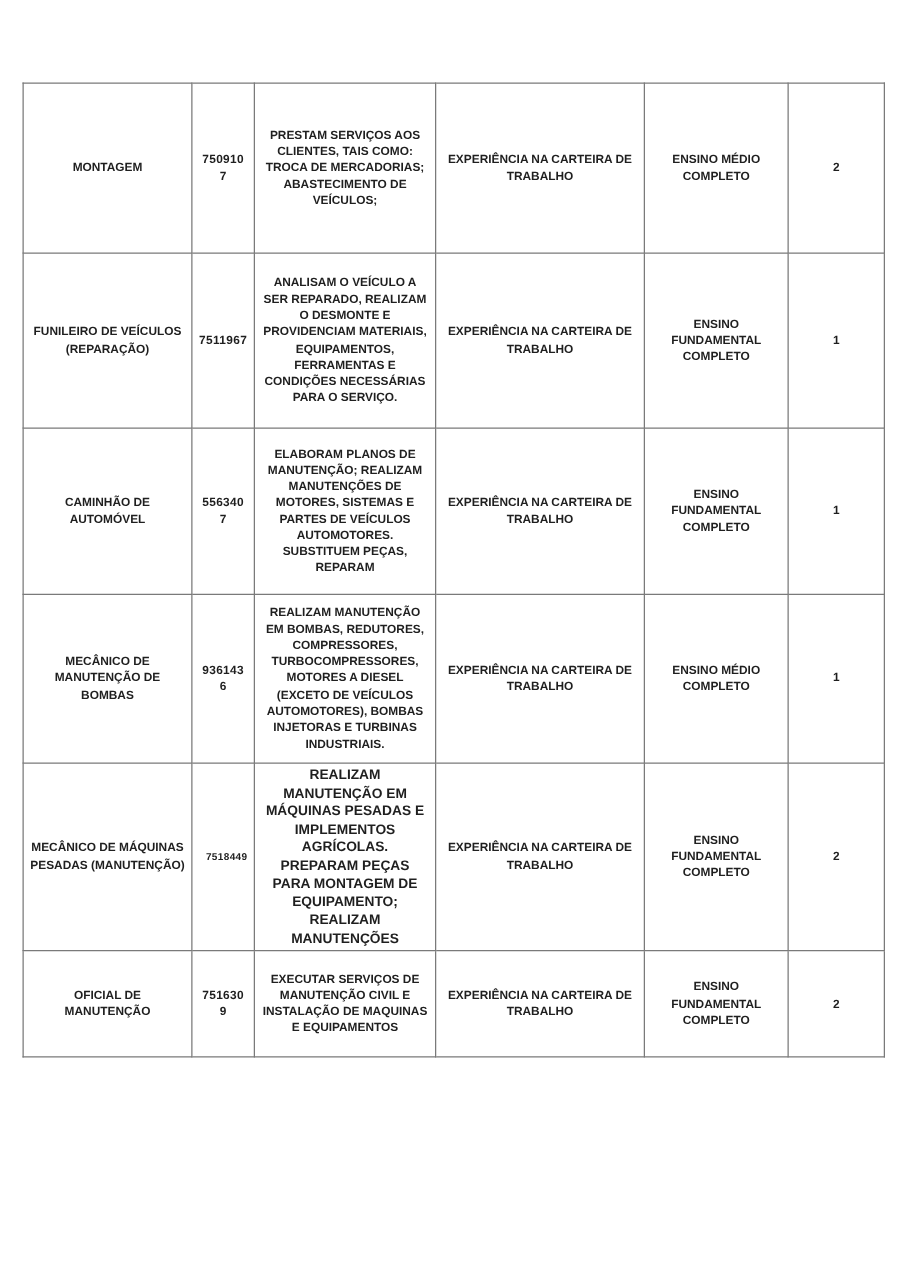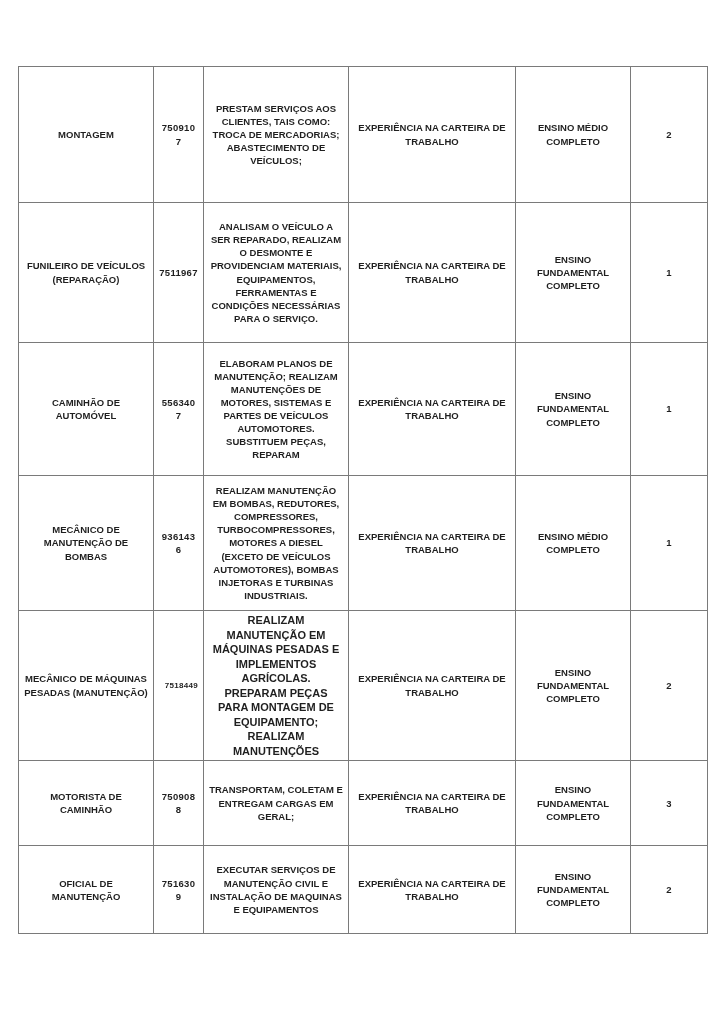--- a/index.html
+++ b/index.html
@@ -102,28 +102,20 @@
   </tr>
         <tr>
     <td class="cell-occupation">MECÂNICO DE MÁQUINAS PESADAS (MANUTENÇÃO)</td>
     <td class="cell-code">7518449</td>
     <td class="cell-description">REALIZAM MANUTENÇÃO EM MÁQUINAS PESADAS E IMPLEMENTOS AGRÍCOLAS. PREPARAM PEÇAS PARA MONTAGEM DE EQUIPAMENTO; REALIZAM MANUTENÇÕES</td>
     <td class="cell-experience">EXPERIÊNCIA NA CARTEIRA DE TRABALHO</td>
     <td class="cell-education">ENSINO FUNDAMENTAL COMPLETO</td>
     <td class="cell-vacancies">2</td>
   </tr>
         <tr>
-    <td class="cell-occupation">MOTORISTA DE CAMINHÃO</td>
-    <td class="cell-code">7509088</td>
-    <td class="cell-description">TRANSPORTAM, COLETAM E ENTREGAM CARGAS EM GERAL;</td>
-    <td class="cell-experience">EXPERIÊNCIA NA CARTEIRA DE TRABALHO</td>
-    <td class="cell-education">ENSINO FUNDAMENTAL COMPLETO</td>
-    <td class="cell-vacancies">3</td>
-  </tr>
-        <tr>
     <td class="cell-occupation">OFICIAL DE MANUTENÇÃO</td>
     <td class="cell-code">7516309</td>
     <td class="cell-description">EXECUTAR SERVIÇOS DE MANUTENÇÃO CIVIL E INSTALAÇÃO DE MAQUINAS E EQUIPAMENTOS</td>
     <td class="cell-experience">EXPERIÊNCIA NA CARTEIRA DE TRABALHO</td>
     <td class="cell-education">ENSINO FUNDAMENTAL COMPLETO</td>
     <td class="cell-vacancies">2</td>
   </tr>
       </tbody>
   </table>
 </div>

